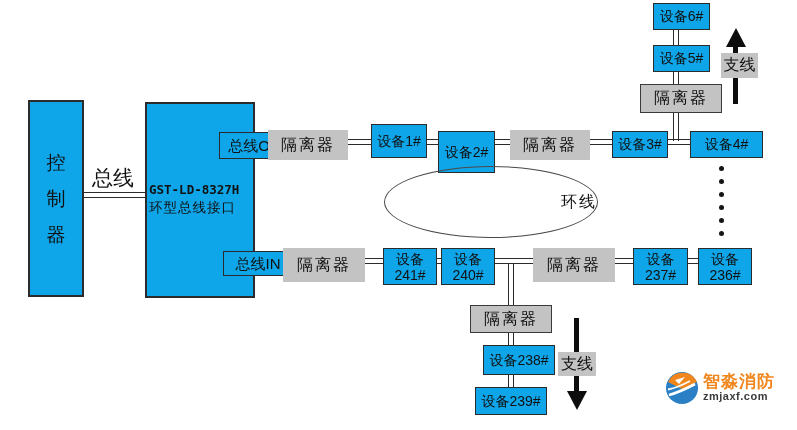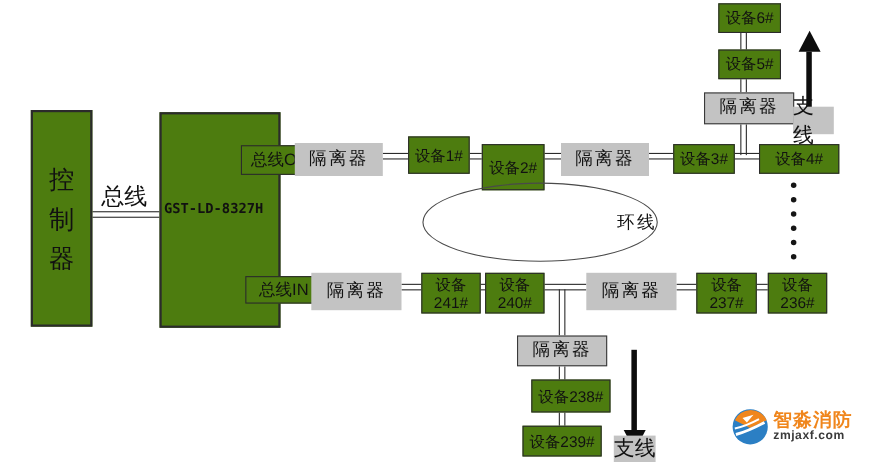--- a/index.html
+++ b/index.html
@@ -1,38 +1,38 @@
 <!DOCTYPE html>
 <html style="--gray-box: #c3c3c3; --line: #2b2b2b; --arrow: #0d0d0d; --logo-orange: #f0861c; --logo-blue: #2b7fc4; --logo-domain: #3a3a3a;"><head>
 <meta charset="utf-8">
 <style>
   html,body{margin:0;padding:0;background:#fff;}
   #canvas{
     position:relative;width:797px;height:430px;background:#fff;overflow:hidden;
     font-family:"Liberation Sans","DejaVu Sans",sans-serif;color:#111;
   }
-  .box{position:absolute;box-sizing:border-box;background:#4d7c0f;border:1.6px solid #2b2b2b;
+  .box{position:absolute;box-sizing:border-box;background:#0ea5e9;border:1.6px solid #2b2b2b;
        display:flex;align-items:center;justify-content:center;text-align:center;line-height:1.15;}
   .thick{border-width:2px;}
   .gray{background:var(--gray-box,#c3c3c3);border:none;}
   .gray.bordered{border:1.6px solid #3a3a3a;}
   .iso{font-size:16px;letter-spacing:2px;}
   .dev{font-size:14px;}
   .dev2l{font-size:14px;flex-direction:column;line-height:16px;}
   
   .dlh{position:absolute;height:4px;box-sizing:content-box;
        border-top:1.5px solid var(--line,#2b2b2b);border-bottom:1.5px solid var(--line,#2b2b2b);}
   .dlv{position:absolute;width:4px;box-sizing:content-box;
        border-left:1.5px solid var(--line,#2b2b2b);border-right:1.5px solid var(--line,#2b2b2b);}
-  .vtext{width:1em;font-size:23px;line-height:36px;word-break:break-all;text-align:right;}
+  .vtext{width:1em;font-size:19px;line-height:36px;word-break:break-all;text-align:right;}
   .freetext{position:absolute;}
   .ellipse{position:absolute;border:1.5px solid #4a4a4a;border-radius:50%;
            display:flex;align-items:center;justify-content:flex-end;background:transparent;}
   .branch-label{position:absolute;background:var(--gray-box,#c3c3c3);
-                display:flex;align-items:center;justify-content:center;font-size:19px;z-index:5;margin-top:44px;}
+                display:flex;align-items:center;justify-content:center;font-size:16px;z-index:5;}
   .arrow{position:absolute;display:flex;flex-direction:column;align-items:center;z-index:4;}
   .tri-up{width:0;height:0;border-left:10px solid transparent;border-right:10px solid transparent;
           border-bottom:19px solid var(--arrow,#0d0d0d);}
   .tri-down{width:0;height:0;border-left:10px solid transparent;border-right:10px solid transparent;
             border-top:19px solid var(--arrow,#0d0d0d);}
   .abar{width:5.5px;background:var(--arrow,#0d0d0d);}
   .dots{position:absolute;display:flex;flex-direction:column;gap:8px;}
   .dots i{width:5px;height:5px;border-radius:50%;background:#151515;}
   .model{font-family:"DejaVu Sans Mono","Liberation Mono",monospace;font-weight:bold;
          font-size:12.5px;letter-spacing:0;}
@@ -81,20 +81,21 @@
   <div class="box thick" style="left:28px;top:100px;width:56px;height:197px">
     <span class="vtext">控制器</span>
   </div>
   <div class="freetext" style="left:92px;top:164px;font-size:21px">总线</div>
 
   <div class="box thick" style="left:145px;top:102px;width:110px;height:196px"></div>
   <div class="box busio" style="left:173px;top:132px;width:80px;height:27px">
     <span>总线OUT</span>
   </div>
   <div class="freetext model" style="left:149px;top:182px;width:104px">GST-LD-8327H</div>
+  <div class="freetext ifname" style="left:149px;top:199px;width:104px">环型总线接口</div>
   <div class="box busio" style="left:177px;top:251px;width:70px;height:25px">
     <span>总线IN</span>
   </div>
 
   <div class="box gray iso" style="left:268px;top:130px;width:80px;height:30px">
     <span>隔离器</span>
   </div>
   <div class="box dev" style="left:371px;top:124px;width:56px;height:34px">
     <span>设备1#</span>
   </div>

